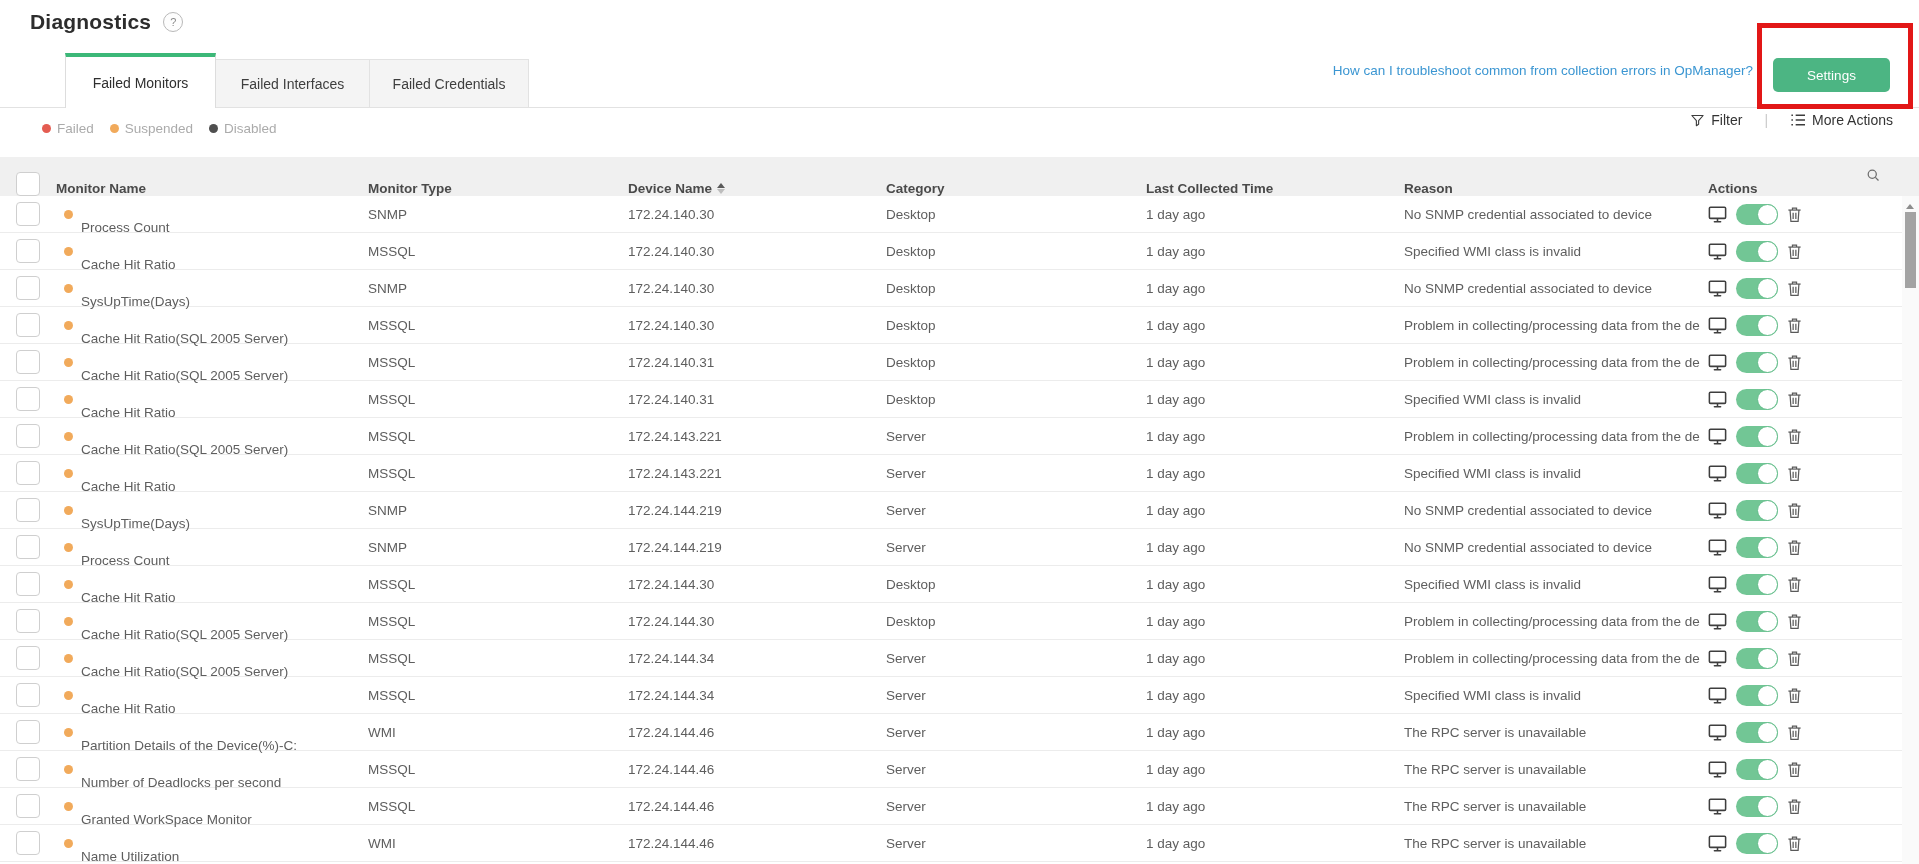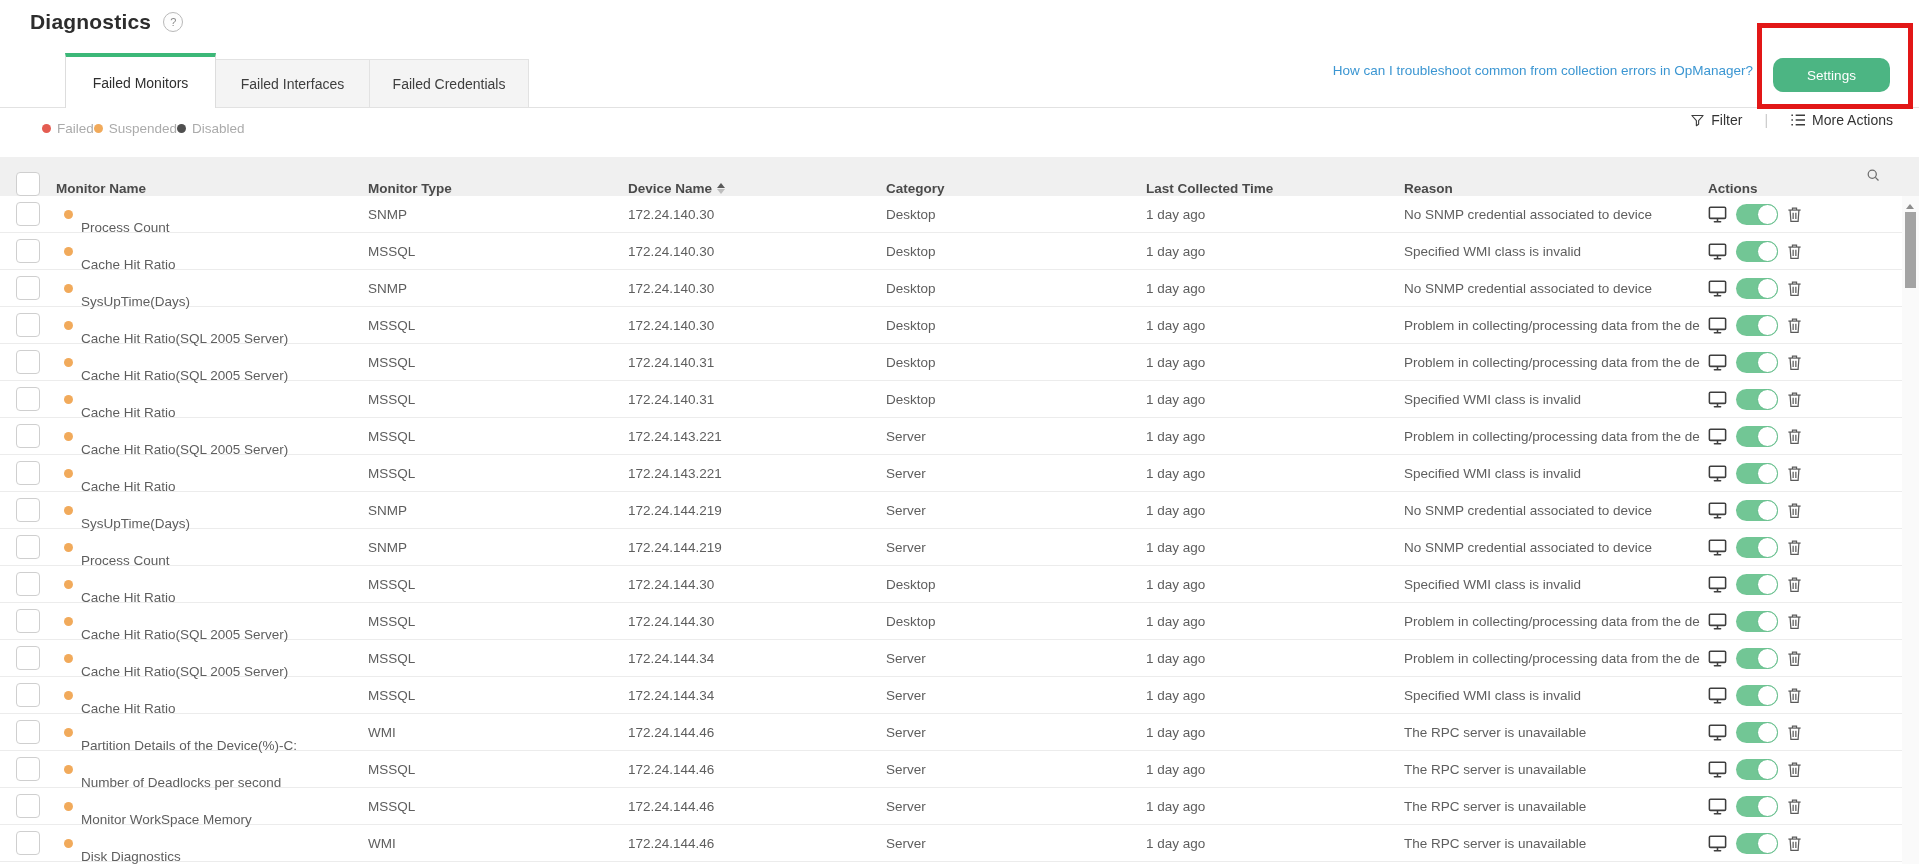--- a/index.html
+++ b/index.html
@@ -20,24 +20,24 @@
   .tab.t0{width:151px;}.tab.t1{width:154px;}.tab.t2{width:159px;}
   .tab.active{height:55px;background:#fff;border:1px solid #ddd;border-top:4px solid #3cb878;
     border-bottom:none;color:#2f2f2f;z-index:3;}
 
   .troubleshoot{position:absolute;top:63px;right:166px;font-size:13.5px;color:#3b96d2;
     text-decoration:none;white-space:nowrap;cursor:pointer;z-index:2;}
 
   .redbox{position:absolute;left:1757px;top:23px;width:156px;height:86px;border:5px solid #e21717;
     box-sizing:border-box;z-index:5;pointer-events:none;}
   .settings{position:absolute;left:1773px;top:58px;width:117px;height:34px;background:#4cb583;
-    border:none;border-radius:10px;color:#fff;font-size:13.5px;font-family:inherit;cursor:pointer;z-index:6;}
+    border:none;border-radius:5px;color:#fff;font-size:13.5px;font-family:inherit;cursor:pointer;z-index:6;}
 
   
-  .legend{position:absolute;left:42px;top:121px;display:flex;align-items:center;
+  .legend{position:absolute;left:42px;top:121px;display:flex;align-items:center;gap:16px;
     font-size:13.5px;color:#ababab;text-align:right;}
   .litem{display:flex;align-items:center;gap:6px;}
   .dot{width:9px;height:9px;border-radius:50%;display:inline-block;flex:0 0 auto;}
   .toolbar{position:absolute;top:112px;right:26px;display:flex;align-items:center;gap:22px;
     font-size:14px;color:#333;}
   .tbtn{display:flex;align-items:center;gap:6px;cursor:pointer;}
   .sep{color:#c9c9c9;}
 
   
   .thead{position:absolute;left:0;top:157px;width:1919px;height:39px;background:#f0f0f0;
@@ -719,21 +719,21 @@
             </svg>
           </span>
         </div>
       </div>
       <div class="trow">
         <div class="c c0">
           <span class="cb"></span>
         </div>
         <div class="c c1">
           <span class="dot" style="background:#f1aa5b"></span>
-          <span class="mname">Monitor WorkSpace Memory</span>
+          <span class="mname">Granted WorkSpace Monitor</span>
         </div>
         <div class="c c2">MSSQL</div>
         <div class="c c3">172.24.144.46</div>
         <div class="c c4">Server</div>
         <div class="c c5">1 day ago</div>
         <div class="c c6">The RPC server is unavailable</div>
         <div class="c c7 actions">
           <span class="aicon">
             <svg width="19" height="17" viewBox="0 0 24 22" fill="none" stroke="#3e3e3e" stroke-width="2">
               <rect x="1.5" y="1.5" width="21" height="14.5" rx="1.5"></rect>
@@ -753,21 +753,21 @@
             </svg>
           </span>
         </div>
       </div>
       <div class="trow">
         <div class="c c0">
           <span class="cb"></span>
         </div>
         <div class="c c1">
           <span class="dot" style="background:#f1aa5b"></span>
-          <span class="mname">Disk Diagnostics</span>
+          <span class="mname">Name Utilization</span>
         </div>
         <div class="c c2">WMI</div>
         <div class="c c3">172.24.144.46</div>
         <div class="c c4">Server</div>
         <div class="c c5">1 day ago</div>
         <div class="c c6">The RPC server is unavailable</div>
         <div class="c c7 actions">
           <span class="aicon">
             <svg width="19" height="17" viewBox="0 0 24 22" fill="none" stroke="#3e3e3e" stroke-width="2">
               <rect x="1.5" y="1.5" width="21" height="14.5" rx="1.5"></rect>

